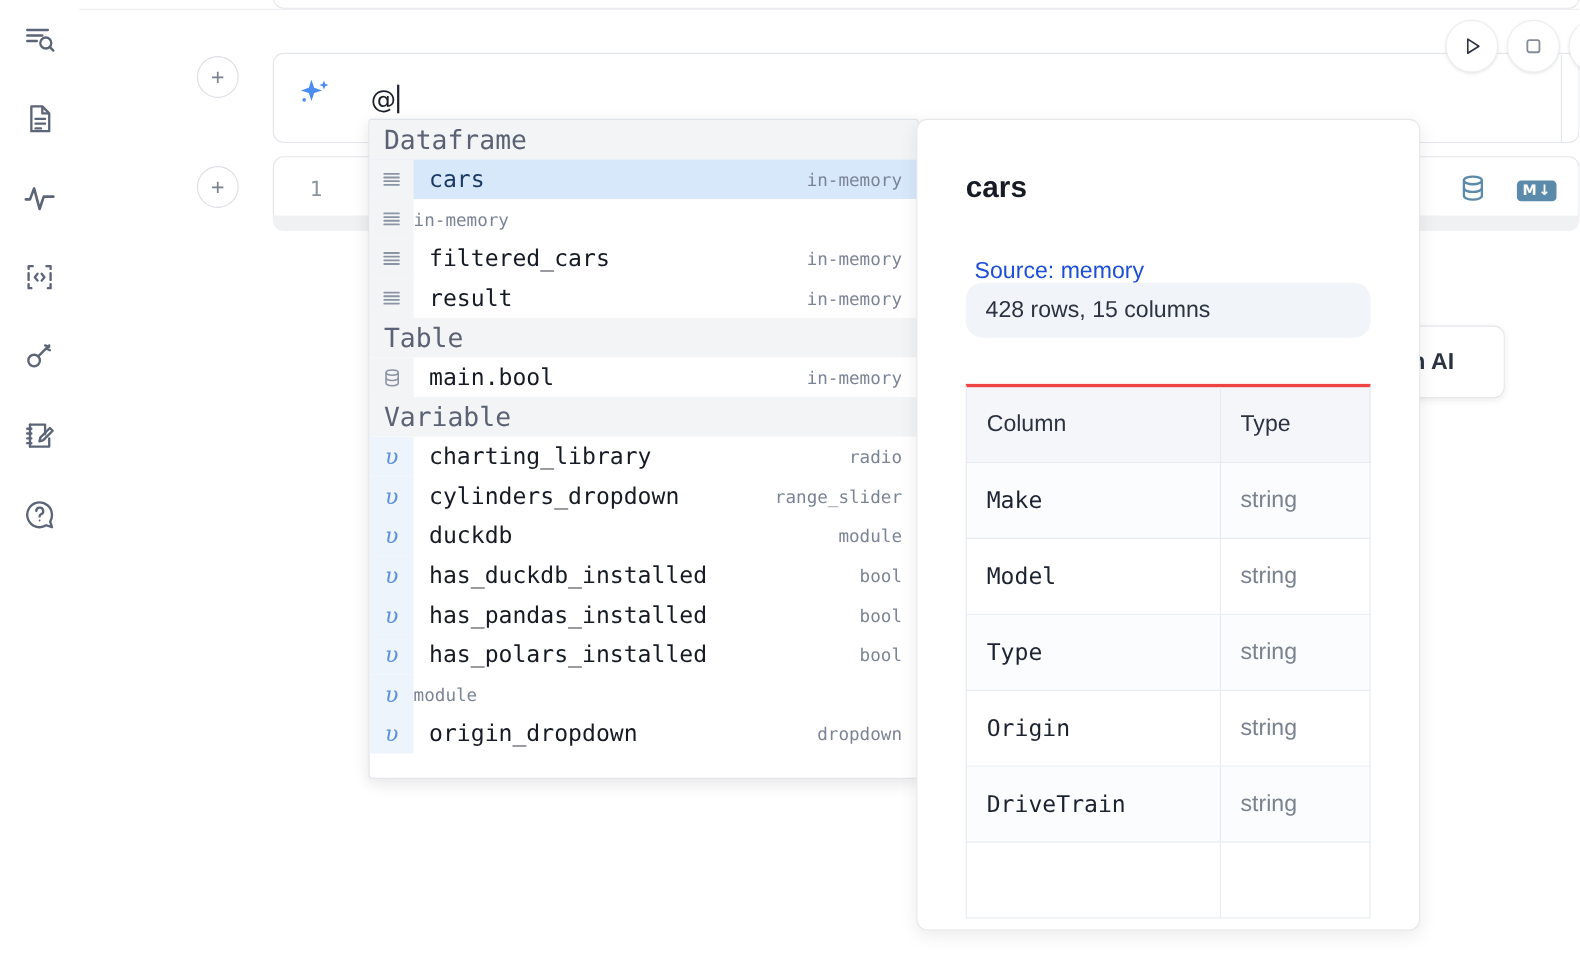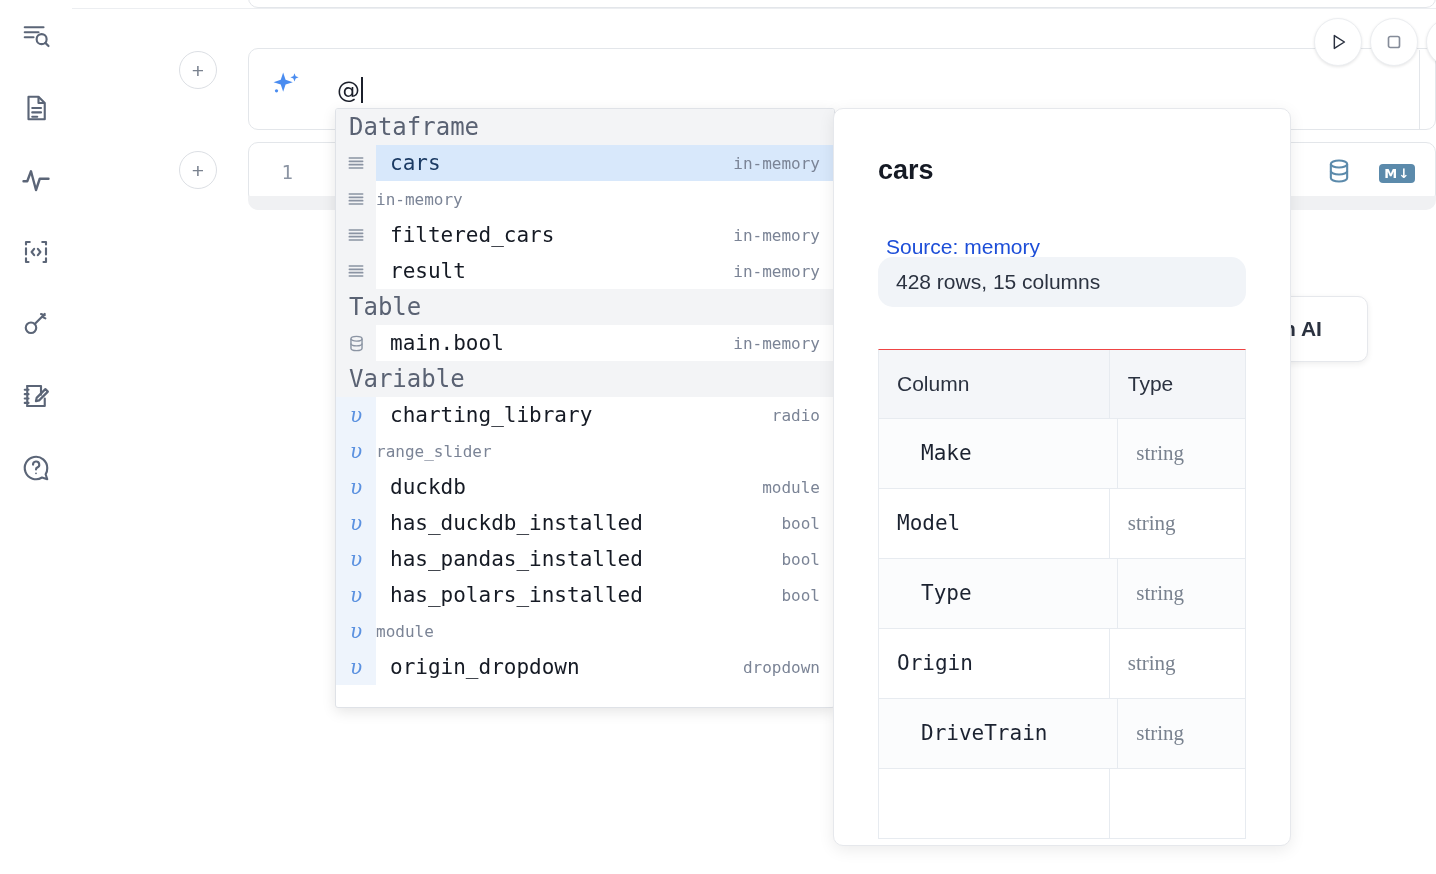--- a/index.html
+++ b/index.html
@@ -138,29 +138,29 @@
   .det-title { position: absolute; left: 44px; top: 46px; font-size: 27px; font-weight: bold; color: #151a24; }
   .det-source { position: absolute; left: 52px; top: 94px; font-size: 21px; color: #1d4ed8; margin-top: 32px; }
   .det-shape {
     position: absolute; left: 44px; top: 148px; width: 368px; height: 50px;
     background: #f1f4f8; border-radius: 15px;
     display: flex; align-items: center; padding-left: 18px;
     font-size: 21px; color: #2b3240;
   }
   .det-table { position: absolute; left: 44px; top: 240px; width: 368px; }
   .det-tr { display: flex; border: 1px solid #e7ebf0; border-top: none; }
-  .det-tr.head { border-top: 1px solid #ef4444; background: #f4f6f9; align-items: center; }
+  .det-tr.head { border-top: 3px solid #ef4444; background: #f4f6f9; align-items: center; }
   .det-td {
     padding: 22px 0 22px 18px; font-size: 21px;
     font-family: "DejaVu Sans Mono", monospace; color: #1b2230;
   }
   .det-td.c1 { width: 232px; border-right: 1px solid #e7ebf0; }
-  .det-td.c2 { width: 136px; color: #79828f; font-family: Liberation Serif, serif; }
+  .det-td.c2 { width: 136px; color: #79828f; font-family: Liberation Sans, sans-serif; }
   .det-tr.head .det-td { font-family: "Liberation Sans", sans-serif; color: #2b3240; }
-  .det-tr.odd { background: #fbfcfd; padding-left: 24px; }
+  .det-tr.odd { background: #fbfcfd; }
 </style>
 </head>
 <body>
 
 <div id="root">
 
   <div class="topbar-line"></div>
   <div class="cell-above"></div>
 
   <div class="rail">
@@ -317,20 +317,21 @@
         <span class="ac-type">in-memory</span>
       </div>
       <div class="ac-section">Variable</div>
       <div class="ac-row varrow">
         <span class="ac-ico">υ</span>
         <span class="ac-name">charting_library</span>
         <span class="ac-type">radio</span>
       </div>
       <div class="ac-row varrow">
         <span class="ac-ico">υ</span>
+        <span class="ac-name">cylinders_dropdown</span>
         <span class="ac-type">range_slider</span>
       </div>
       <div class="ac-row varrow">
         <span class="ac-ico">υ</span>
         <span class="ac-name">duckdb</span>
         <span class="ac-type">module</span>
       </div>
       <div class="ac-row varrow">
         <span class="ac-ico">υ</span>
         <span class="ac-name">has_duckdb_installed</span>

